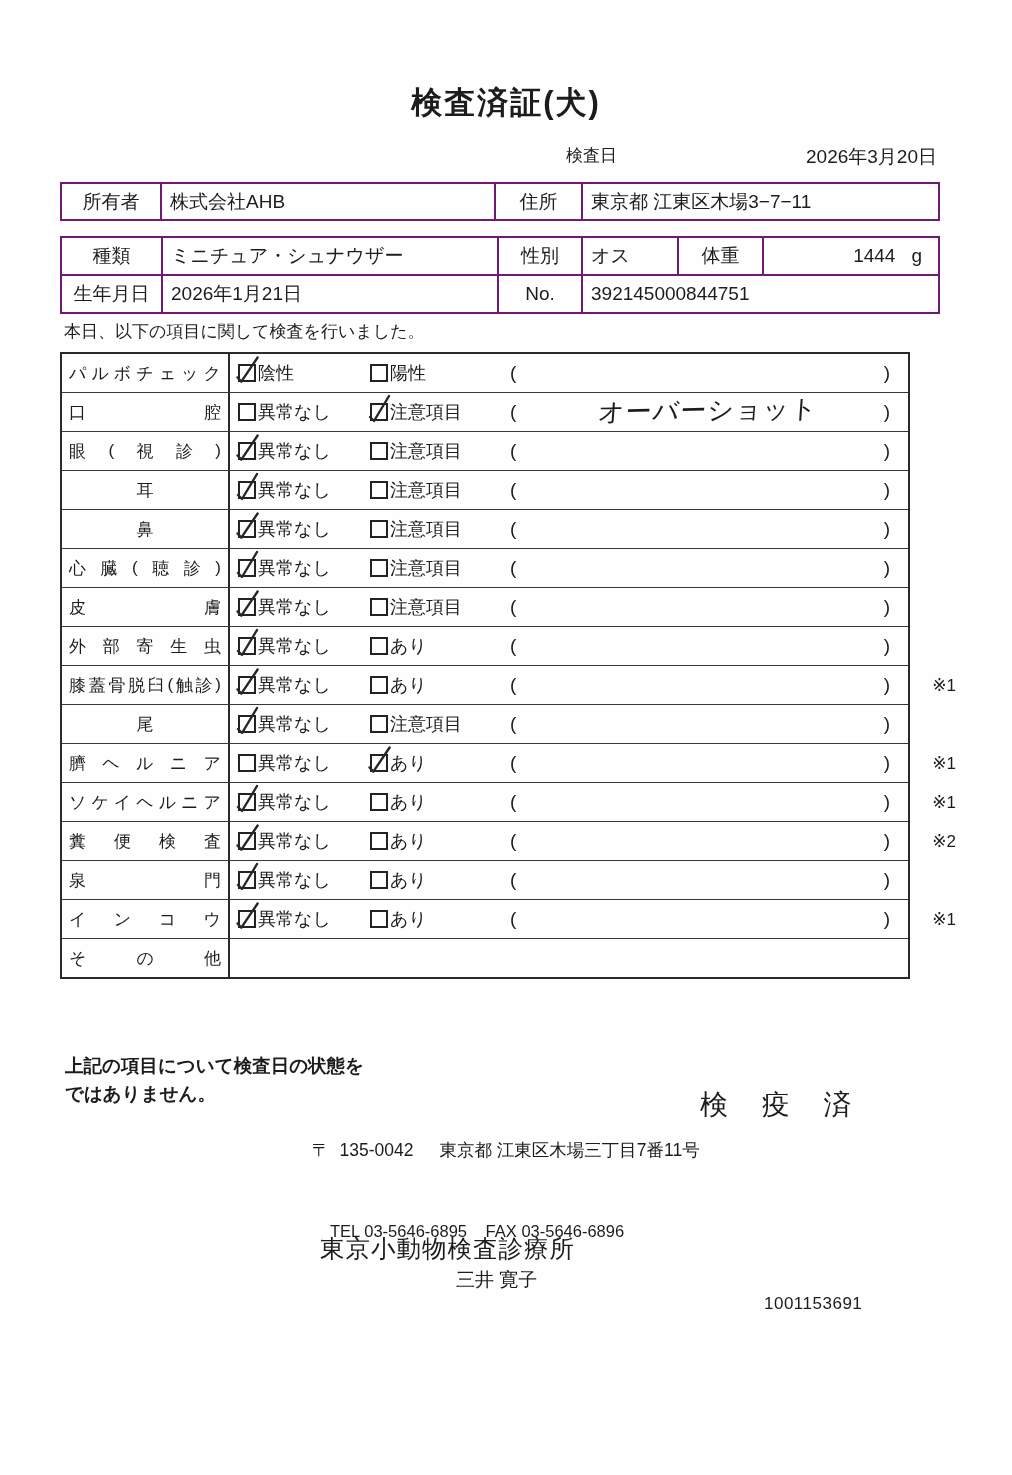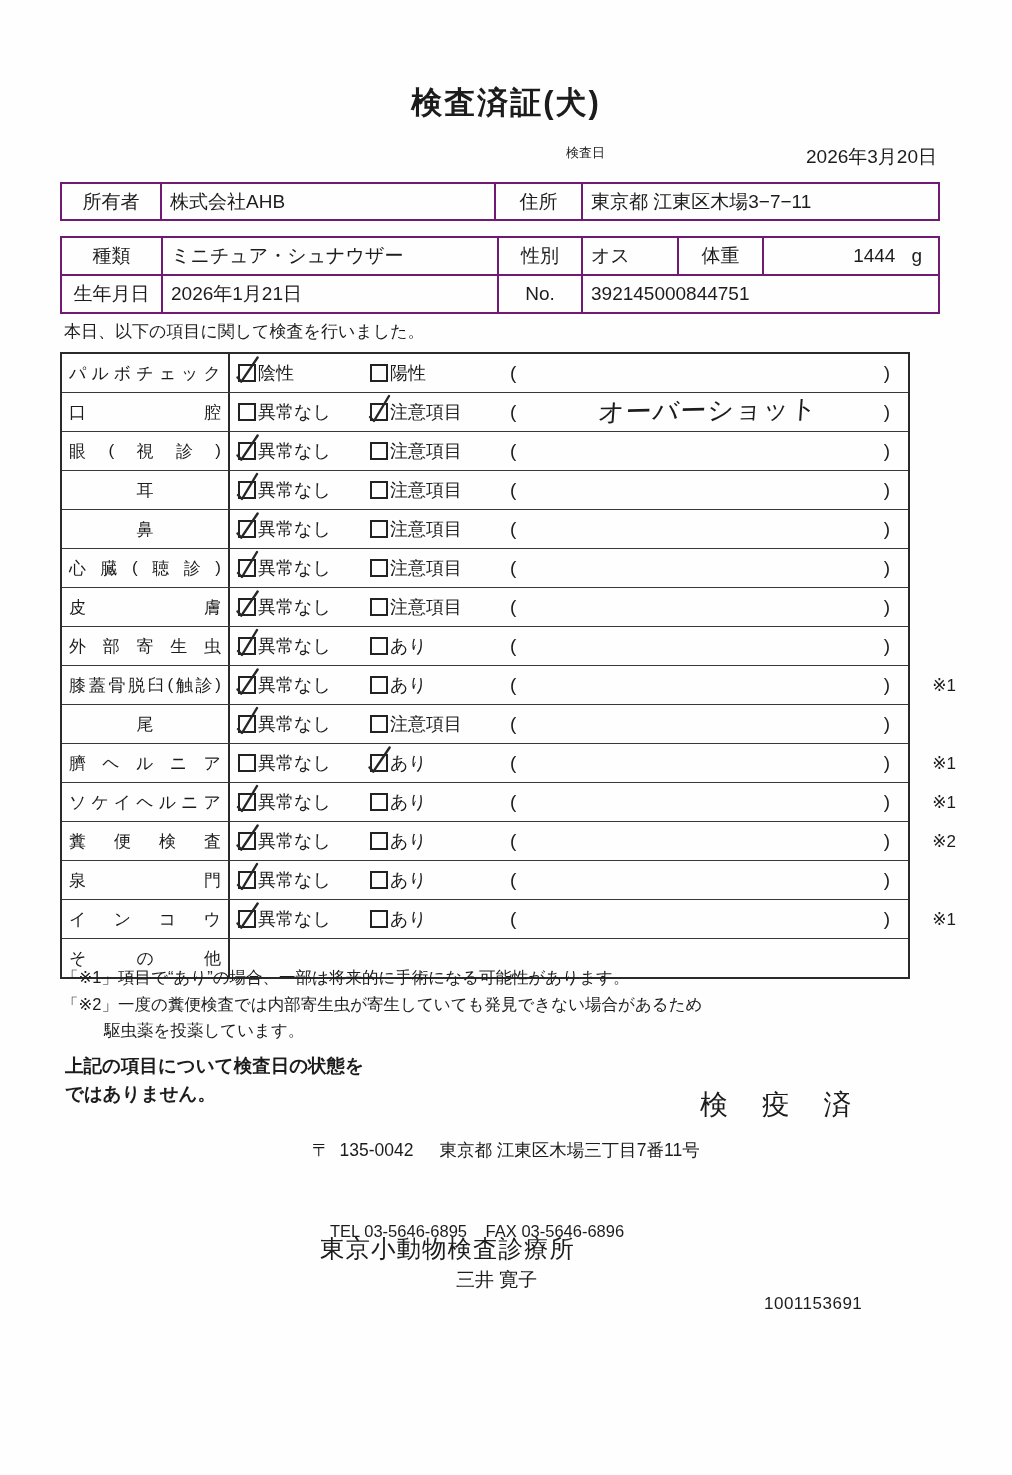--- a/index.html
+++ b/index.html
@@ -16,21 +16,21 @@
     overflow:hidden;
   }
   
   .doc-title {
     position:absolute; top:82px; left:0; width:100%;
     text-align:center;
     font-size:31px; font-weight:600; letter-spacing:2px;
   }
   .date-label {
     position:absolute; top:144px; left:566px;
-    font-size:13px;
+    font-size:17px;
   }
   .date-value {
     position:absolute; top:144px; right:75px;
     font-size:19px;
   }
   
   table.info {
     position:absolute; left:60px;
     border-collapse:collapse;
     table-layout:fixed;
@@ -685,25 +685,20 @@
       <div class="cl-label justify">
           <span>そ</span>
           <span>の</span>
           <span>他</span>
         </div>
       <div class="cl-opts"></div>
       <span class="mark"></span>
     </div>
   </div>
 
-  <div class="footnotes">
-    <div>「※1」項目で“あり”の場合、一部は将来的に手術になる可能性があります。</div>
-    <div>「※2」一度の糞便検査では内部寄生虫が寄生していても発見できない場合があるため</div>
-    <div class="indent">駆虫薬を投薬しています。</div>
-  </div>
 
   <div class="disclaimer">
     <div>上記の項目について検査日の状態を</div>
     <div>ではありません。</div>
   </div>
 
   <div class="stamp">検 疫 済</div>
 
   <div class="postal">
     <span>〒</span><span class="code">135-0042</span><span class="addr">東京都 江東区木場三丁目7番11号</span>

